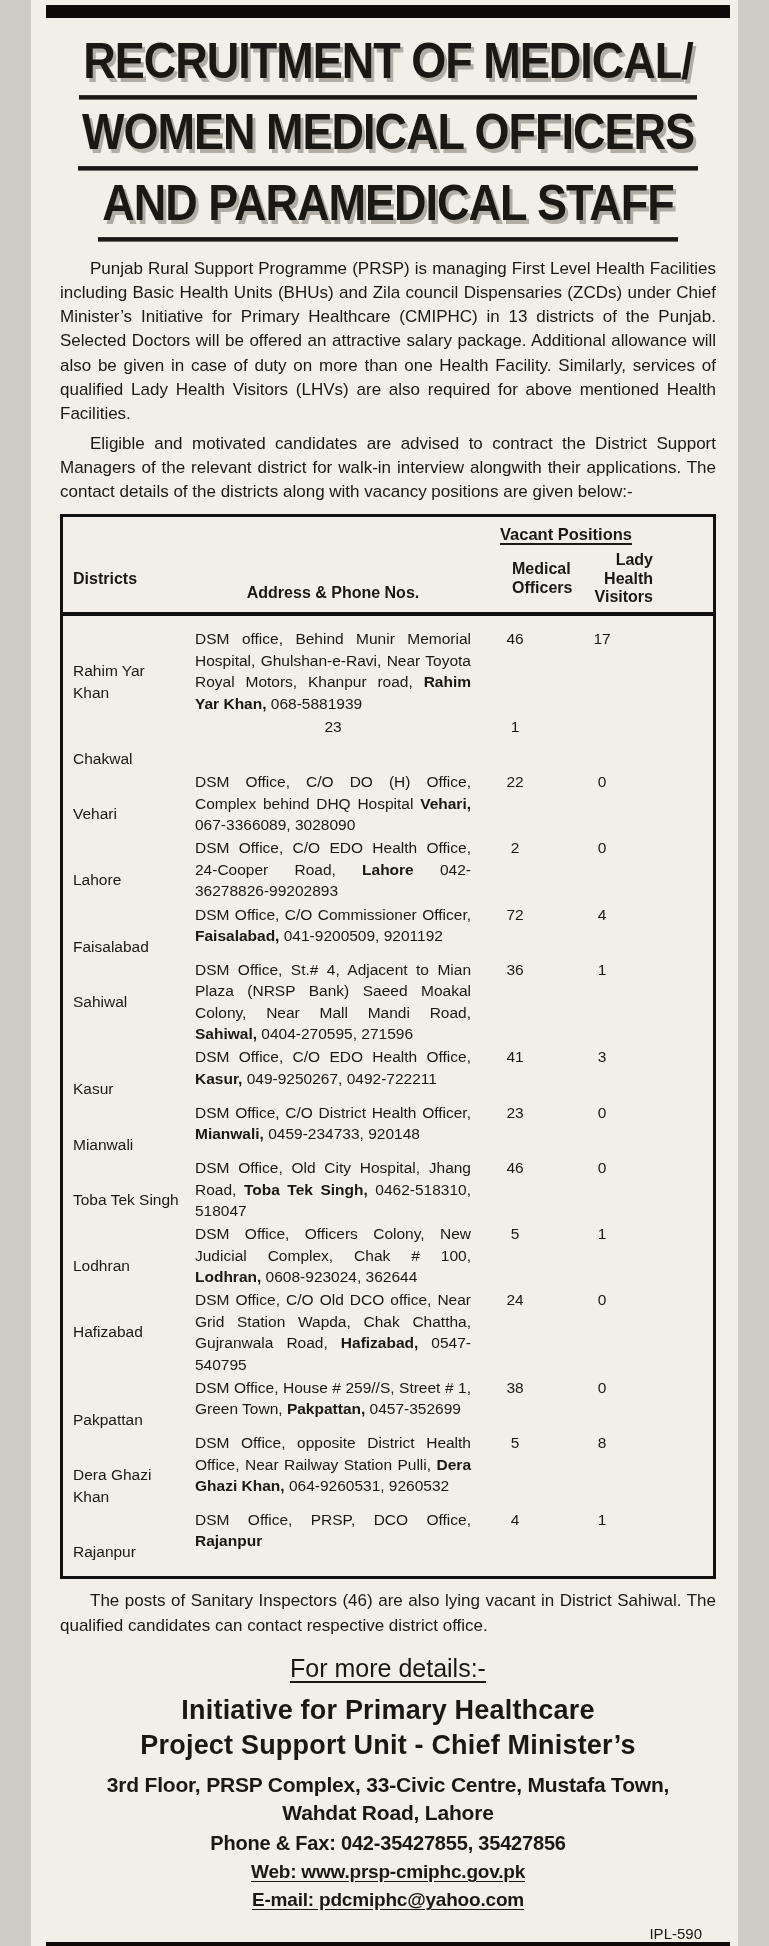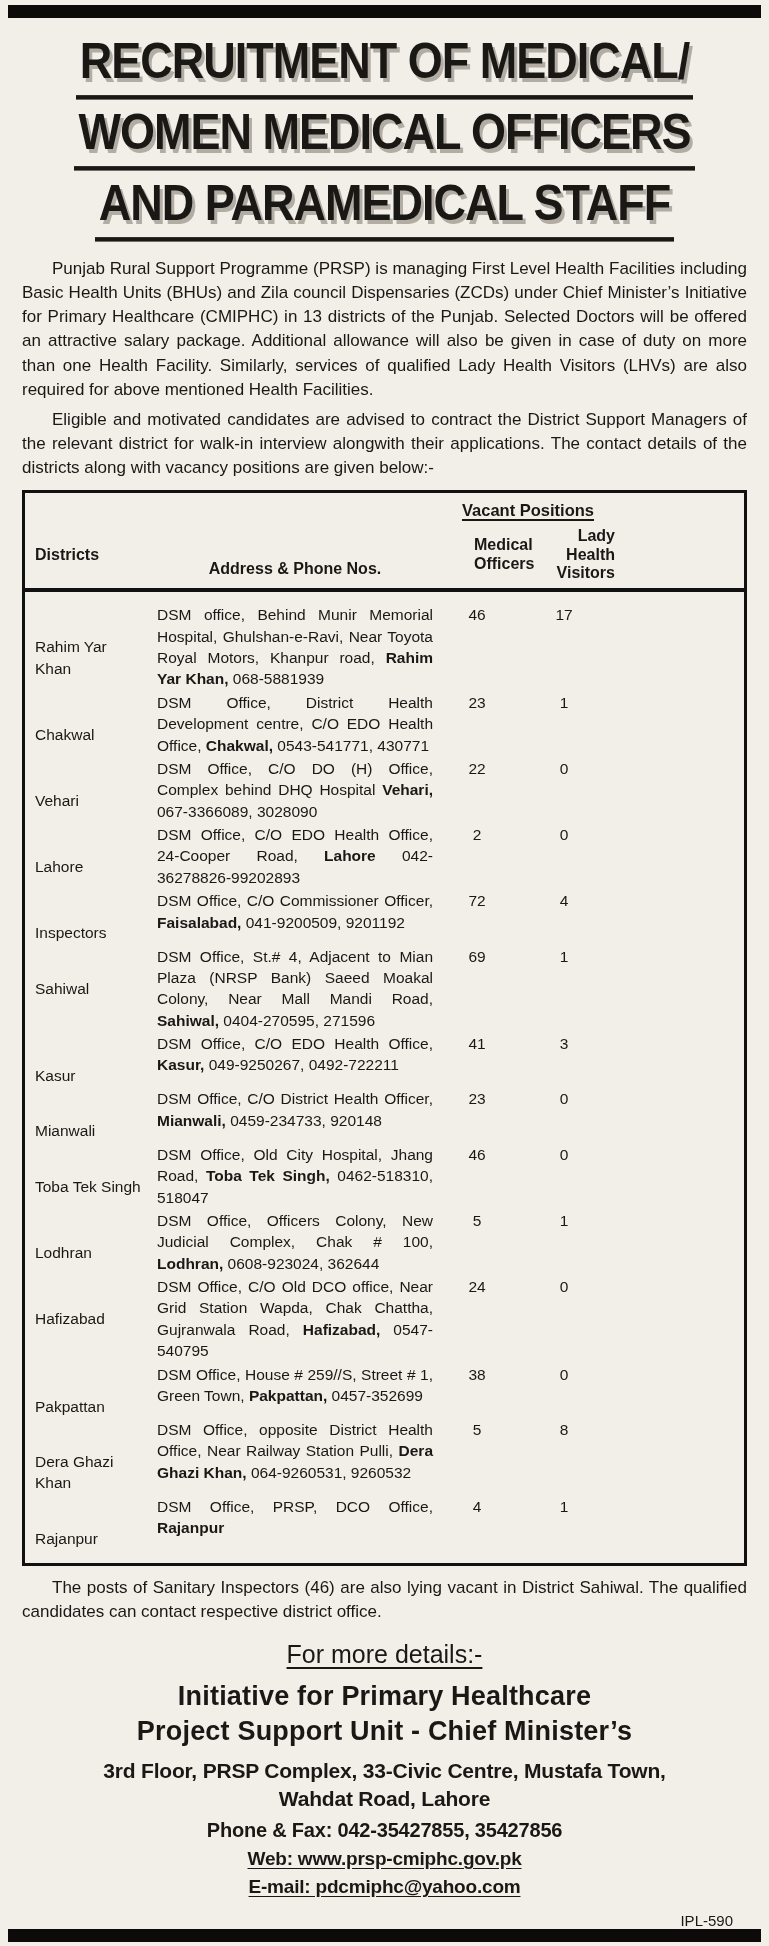--- a/index.html
+++ b/index.html
@@ -2,28 +2,29 @@
 <html style="--ink: #1a1815; --paper: #f2efe9;"><head>
 <meta charset="utf-8">
 <style>
   :root{
     --ink:#1a1815;
     --paper:#f2efe9;
   }
   html,body{margin:0;padding:0;background:#cfccc6;}
   .page{
     position:relative;
-    width:769px;height:1946px;
+    width:707px;height:1946px;
     margin:0 auto;
     background:var(--paper);
     color:var(--ink);
     font-family:"Liberation Sans","DejaVu Sans",sans-serif;
     box-sizing:border-box;
     display:flex;flex-direction:column;
     overflow:hidden;
+    padding-left:7px;
   }
   .bar{height:13px;background:#0c0b0a;margin:0 8px;flex:0 0 auto;}
   .top-bar{margin-top:5px;}
   .bottom-bar{margin-top:auto;margin-bottom:10px;}
   .content{padding:0 22px;flex:0 0 auto;}
 
   
   .title{margin:18px 0 8px;text-align:center;}
   .title-line{
     display:inline-block;
@@ -112,46 +113,45 @@
       </div>
       <div class="t-body">
           <div class="grid-row t-row">
             <div class="c-district">Rahim Yar Khan</div>
             <div class="c-address"><span>DSM office, Behind Munir Memorial Hospital, Ghulshan-e-Ravi, Near Toyota Royal Motors, Khanpur road, </span><span class="b">Rahim Yar Khan,</span><span> 068-5881939</span></div>
             <div class="c-num">46</div>
             <div class="c-num">17</div>
           </div>
           <div class="grid-row t-row">
             <div class="c-district">Chakwal</div>
-            <div class="c-address"><span>DSM Office, District Health Development centre, C/O EDO Health Office, </span><span class="b">Chakwal,</span><span> 0543-541771, 430771</span></div>
             <div class="c-num">23</div>
             <div class="c-num">1</div>
           </div>
           <div class="grid-row t-row">
             <div class="c-district">Vehari</div>
             <div class="c-address"><span>DSM Office, C/O DO (H) Office, Complex behind DHQ Hospital </span><span class="b">Vehari,</span><span> 067-3366089, 3028090</span></div>
             <div class="c-num">22</div>
             <div class="c-num">0</div>
           </div>
           <div class="grid-row t-row">
             <div class="c-district">Lahore</div>
             <div class="c-address"><span>DSM Office, C/O EDO Health Office, 24-Cooper Road, </span><span class="b">Lahore</span><span> 042-36278826-99202893</span></div>
             <div class="c-num">2</div>
             <div class="c-num">0</div>
           </div>
           <div class="grid-row t-row">
-            <div class="c-district">Inspectors</div>
+            <div class="c-district">Faisalabad</div>
             <div class="c-address"><span>DSM Office, C/O Commissioner Officer, </span><span class="b">Faisalabad,</span><span> 041-9200509, 9201192</span></div>
             <div class="c-num">72</div>
             <div class="c-num">4</div>
           </div>
           <div class="grid-row t-row">
             <div class="c-district">Sahiwal</div>
             <div class="c-address"><span>DSM Office, St.# 4, Adjacent to Mian Plaza (NRSP Bank) Saeed Moakal Colony, Near Mall Mandi Road, </span><span class="b">Sahiwal,</span><span> 0404-270595, 271596</span></div>
-            <div class="c-num">69</div>
+            <div class="c-num">36</div>
             <div class="c-num">1</div>
           </div>
           <div class="grid-row t-row">
             <div class="c-district">Kasur</div>
             <div class="c-address"><span>DSM Office, C/O EDO Health Office, </span><span class="b">Kasur,</span><span> 049-9250267, 0492-722211</span></div>
             <div class="c-num">41</div>
             <div class="c-num">3</div>
           </div>
           <div class="grid-row t-row">
             <div class="c-district">Mianwali</div>

